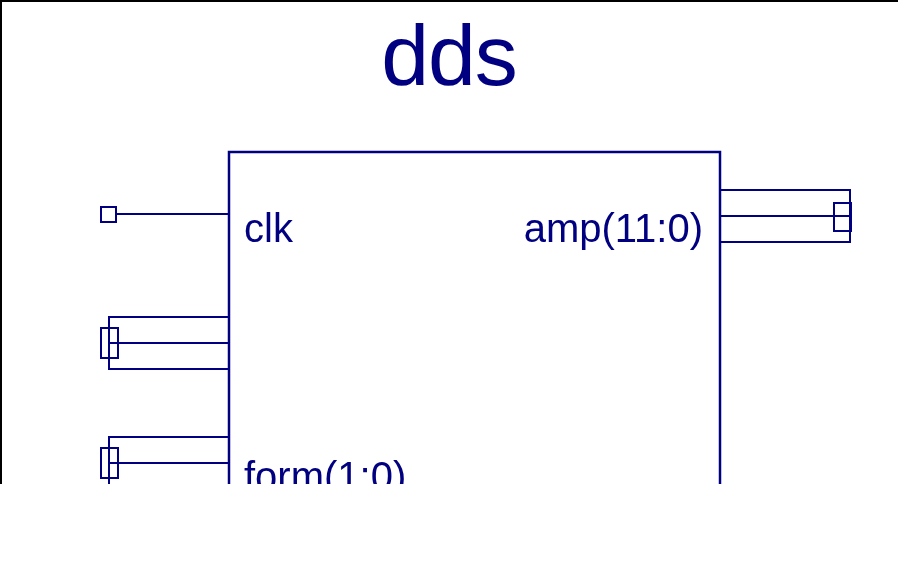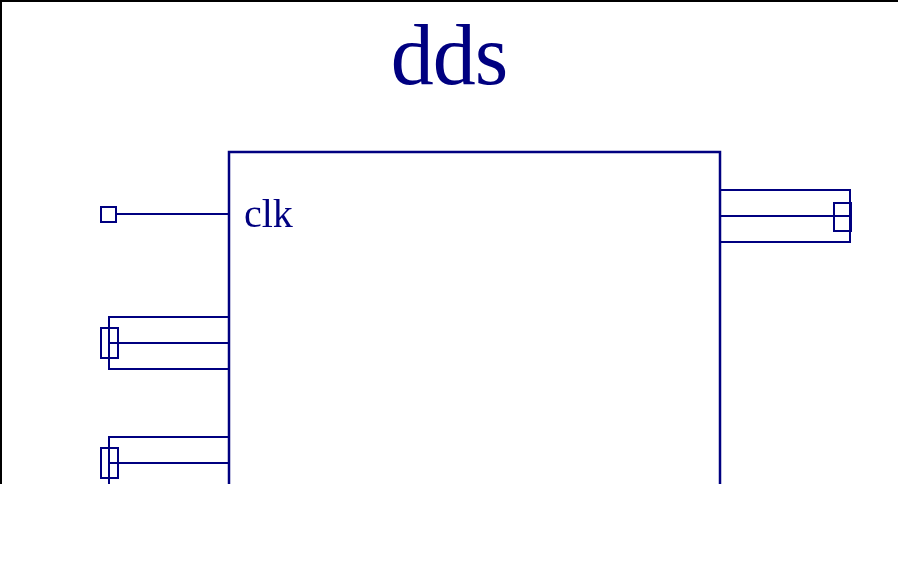--- a/index.html
+++ b/index.html
@@ -6,21 +6,21 @@
     margin: 0;
     padding: 0;
     background: #ffffff;
   }
   #canvas {
     position: relative;
     width: 898px;
     height: 484px;
     background: #ffffff;
     overflow: hidden;
-    font-family: Liberation Serif, serif;
+    font-family: Liberation Sans, sans-serif;
   }
   
   #edge-top {
     position: absolute;
     left: 0; top: 0;
     width: 898px; height: 2px;
     background: #000000;
   }
   #edge-left {
     position: absolute;
@@ -47,20 +47,21 @@
     left: 0;
     top: 0;
   }
 
   .port-label {
     position: absolute;
     font-size: 40px;
     line-height: 1;
     color: #000080;
     white-space: nowrap;
+    margin-top: 14px;
   }
   .port-label.left {
     text-align: left;
   }
   .port-label.right {
     text-align: right;
   }
 </style>
 </head>
 <body>
@@ -97,15 +98,17 @@
       <rect x="720" y="190" width="130" height="52" fill="none" stroke="#000080" stroke-width="2"></rect>
       <line x1="720" y1="216" x2="850" y2="216" stroke="#000080" stroke-width="2"></line>
       <rect x="834" y="203" width="17" height="28" fill="none" stroke="#000080" stroke-width="2"></rect>
     </g>
 
   </svg>
 
   <div class="port-label left" style="left:244px; top:194px;">clk</div>
 
 
+  <div class="port-label left" style="left:244px; top:442px;">form(1:0)</div>
 
+  <div class="port-label right" style="left:303px; top:194px; width:400px;">amp(11:0)</div>
 
 </div>
 
 </body></html>

